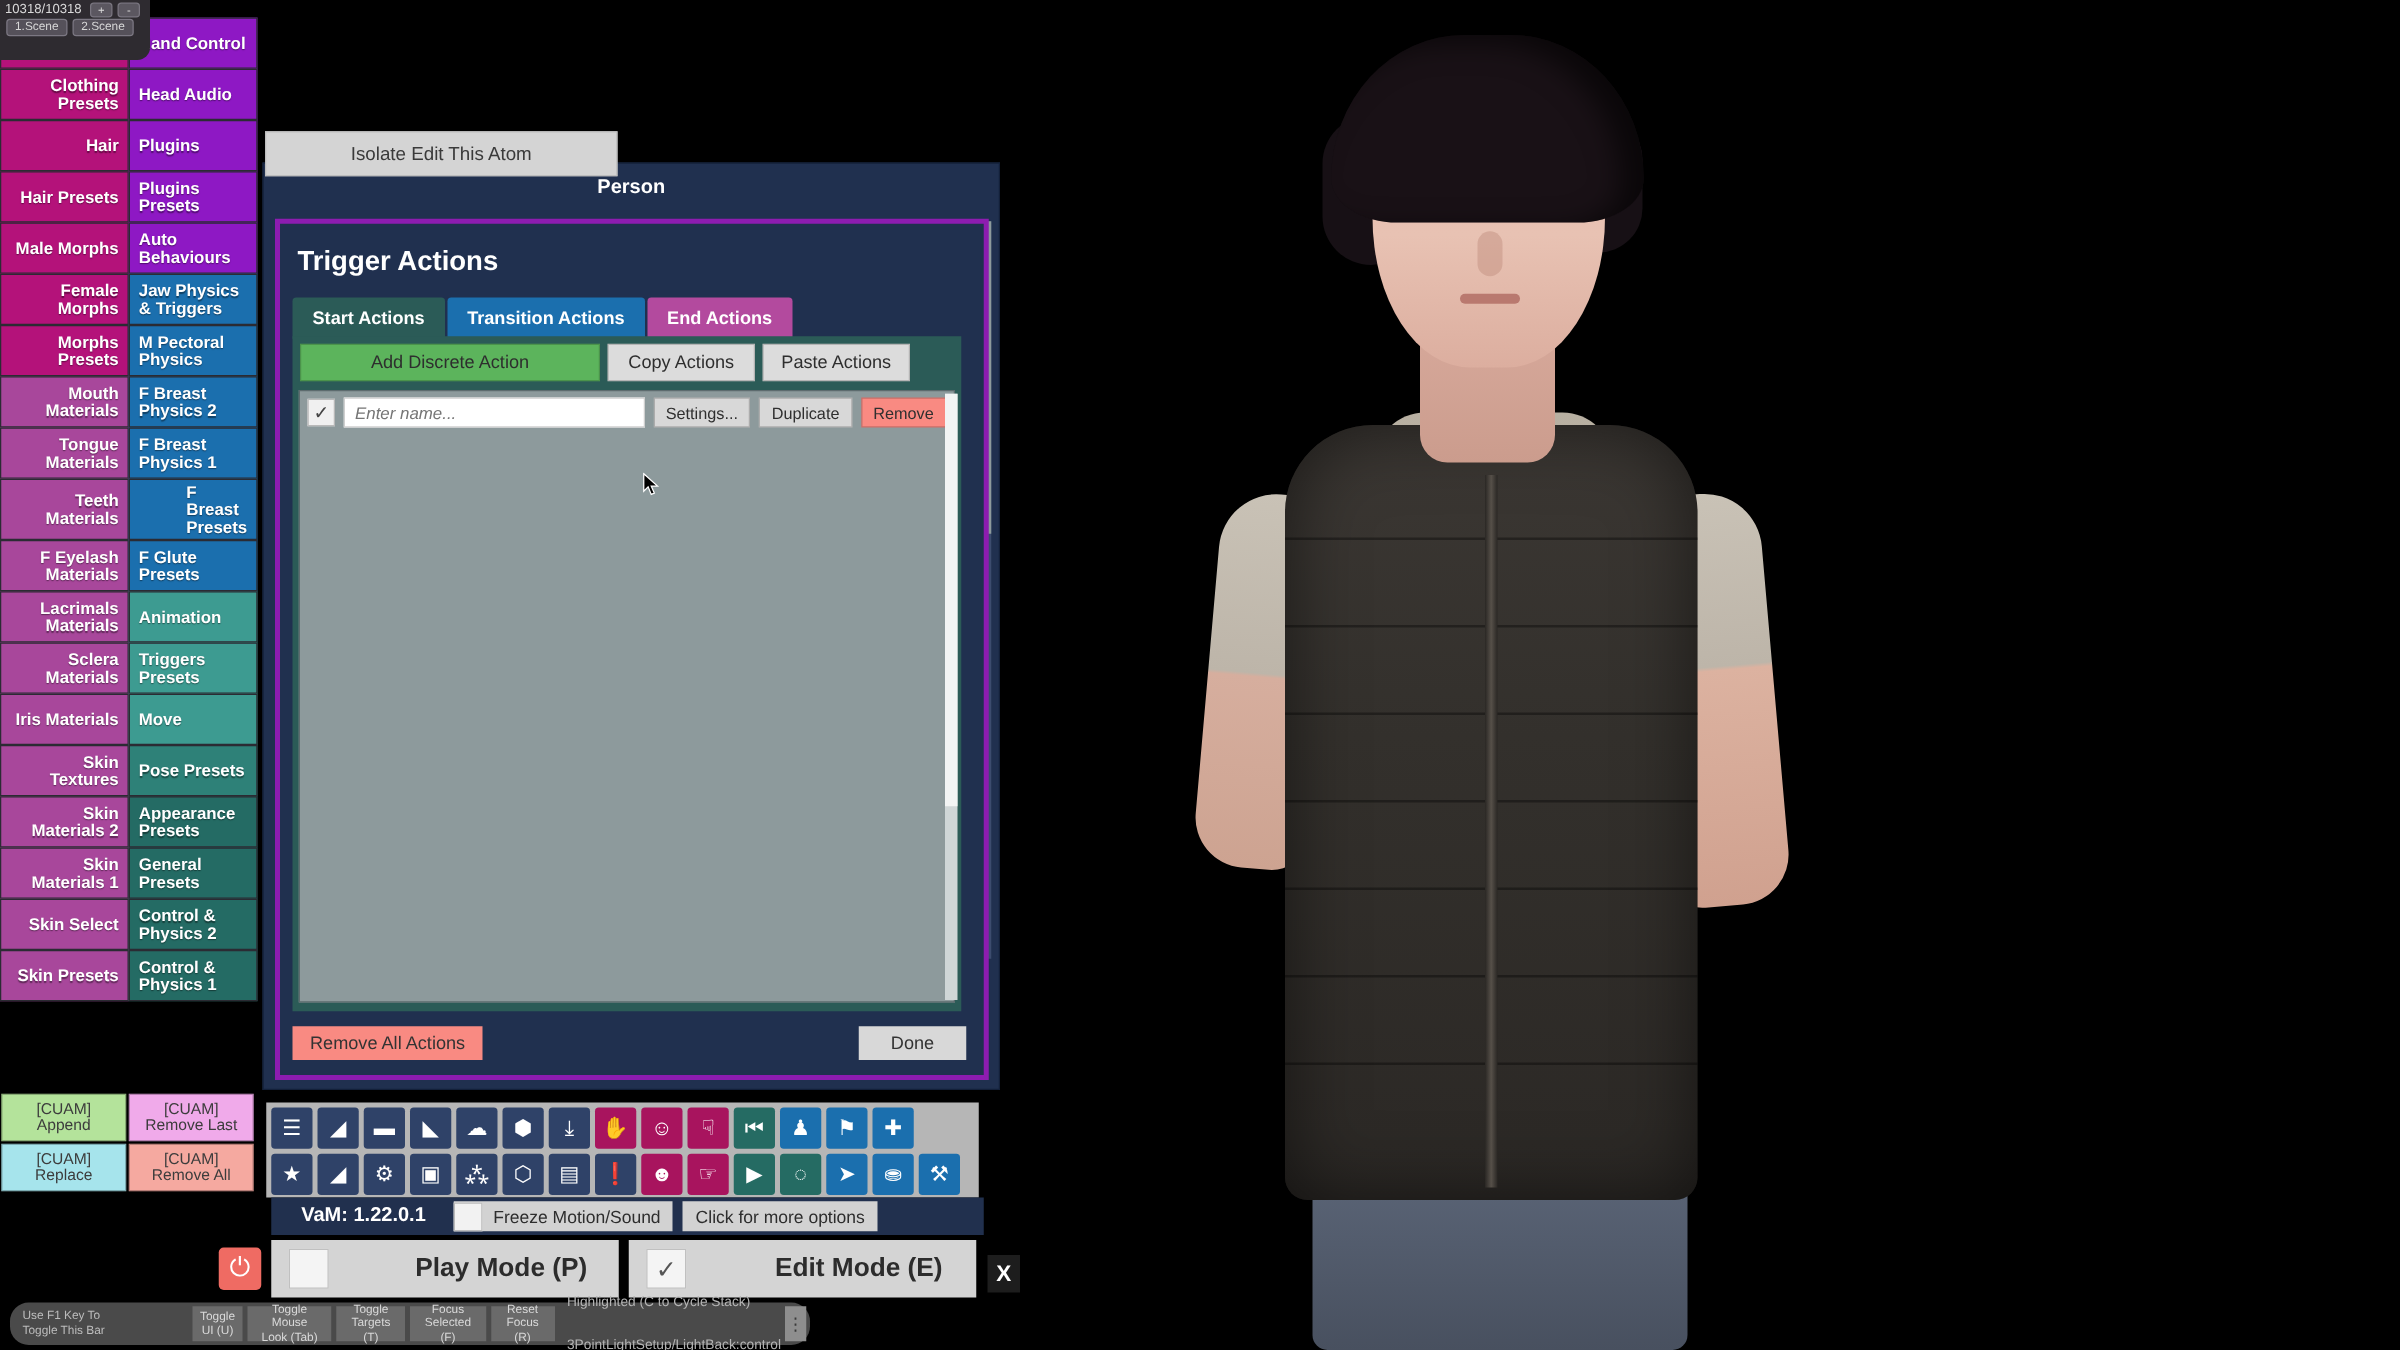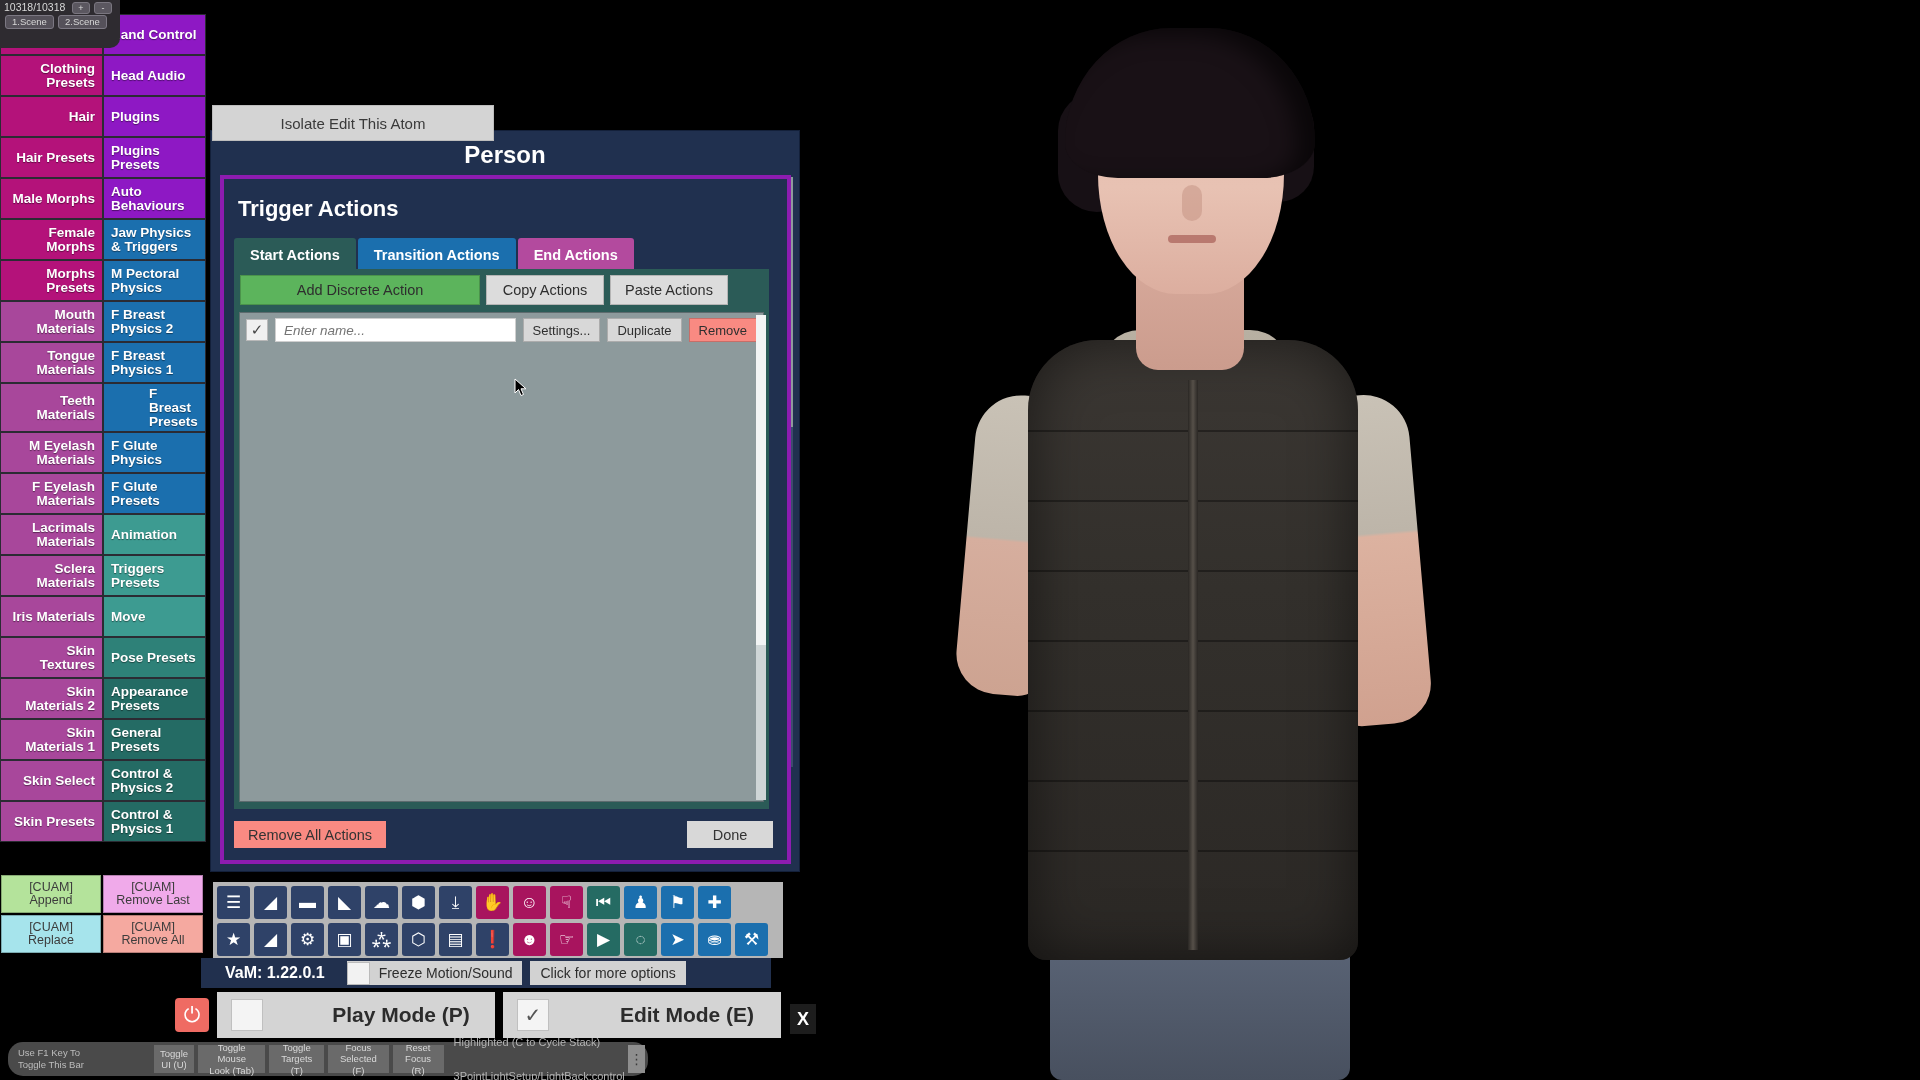--- a/index.html
+++ b/index.html
@@ -134,21 +134,21 @@
     color: #3a3a3a; font-size: 15px; cursor: pointer; z-index: 22;
   }
 
   
   .person-panel {
     position: absolute; left: 210px; top: 130px; width: 590px; height: 742px;
     background: #20304f; border: 1px solid #13203a; z-index: 20;
   }
   .person-title {
     position: absolute; top: 10px; left: 0; width: 100%;
-    text-align: center; color: #fff; font-size: 24px; font-weight: bold;
+    text-align: center; color: #fff; font-size: 16px; font-weight: bold;
   }
   .trigger-frame {
     position: absolute; left: 9px; top: 44px; width: 571px; height: 689px;
     background: #8d1cb0; padding: 4px;
   }
   .trigger-inner {
     width: 100%; height: 100%; background: #20304f; position: relative;
   }
   .trigger-head {
     position: absolute; left: 14px; top: 17px; color: #fff;
@@ -218,21 +218,21 @@
   }
   .tb-row { display: flex; gap: 4px; margin-bottom: 4px; }
   .tb-ico {
     width: 33px; height: 33px; border-radius: 3px;
     display: flex; align-items: center; justify-content: center;
     color: #fff; font-size: 17px; cursor: pointer; line-height: 1;
   }
 
   
   .vam-bar {
-    position: absolute; left: 201px; top: 958px; width: 570px; height: 30px;
+    position: absolute; left: 217px; top: 958px; width: 570px; height: 30px;
     background: #21304e; display: flex; align-items: center; z-index: 21;
   }
   .vam-label { color: #fff; font-size: 16px; font-weight: bold; margin-left: 24px; }
   .freeze-wrap {
     display: flex; align-items: center; margin-left: 22px; height: 24px;
     background: #d2d2d2; padding-right: 10px; cursor: pointer;
   }
   .freeze-box { width: 23px; height: 23px; background: #f2f2f2; border: 1px solid #bbb; margin-right: 9px; }
   .freeze-txt { font-size: 14px; color: #2d2d2d; }
   .more-opts {
@@ -365,24 +365,20 @@
         <div class="side-btn left" style="background: rgb(168, 71, 155);">Mouth Materials</div>
         <div class="side-btn right" style="background: rgb(27, 111, 174);">F Breast Physics 2</div>
       </div>
       <div class="side-row">
         <div class="side-btn left" style="background: rgb(168, 71, 155);">Tongue Materials</div>
         <div class="side-btn right" style="background: rgb(27, 111, 174);">F Breast Physics 1</div>
       </div>
       <div class="side-row">
         <div class="side-btn left" style="background: rgb(168, 71, 155);">Teeth Materials</div>
         <div class="side-btn right" style="background: rgb(27, 111, 174); padding-left: 45px;">F Breast Presets</div>
-      </div>
-      <div class="side-row">
-        <div class="side-btn left" style="background: rgb(168, 71, 155);">M Eyelash Materials</div>
-        <div class="side-btn right" style="background: rgb(27, 111, 174);">F Glute Physics</div>
       </div>
       <div class="side-row">
         <div class="side-btn left" style="background: rgb(168, 71, 155);">F Eyelash Materials</div>
         <div class="side-btn right" style="background: rgb(27, 111, 174);">F Glute Presets</div>
       </div>
       <div class="side-row">
         <div class="side-btn left" style="background: rgb(168, 71, 155);">Lacrimals Materials</div>
         <div class="side-btn right" style="background: rgb(61, 155, 145);">Animation</div>
       </div>
       <div class="side-row">

